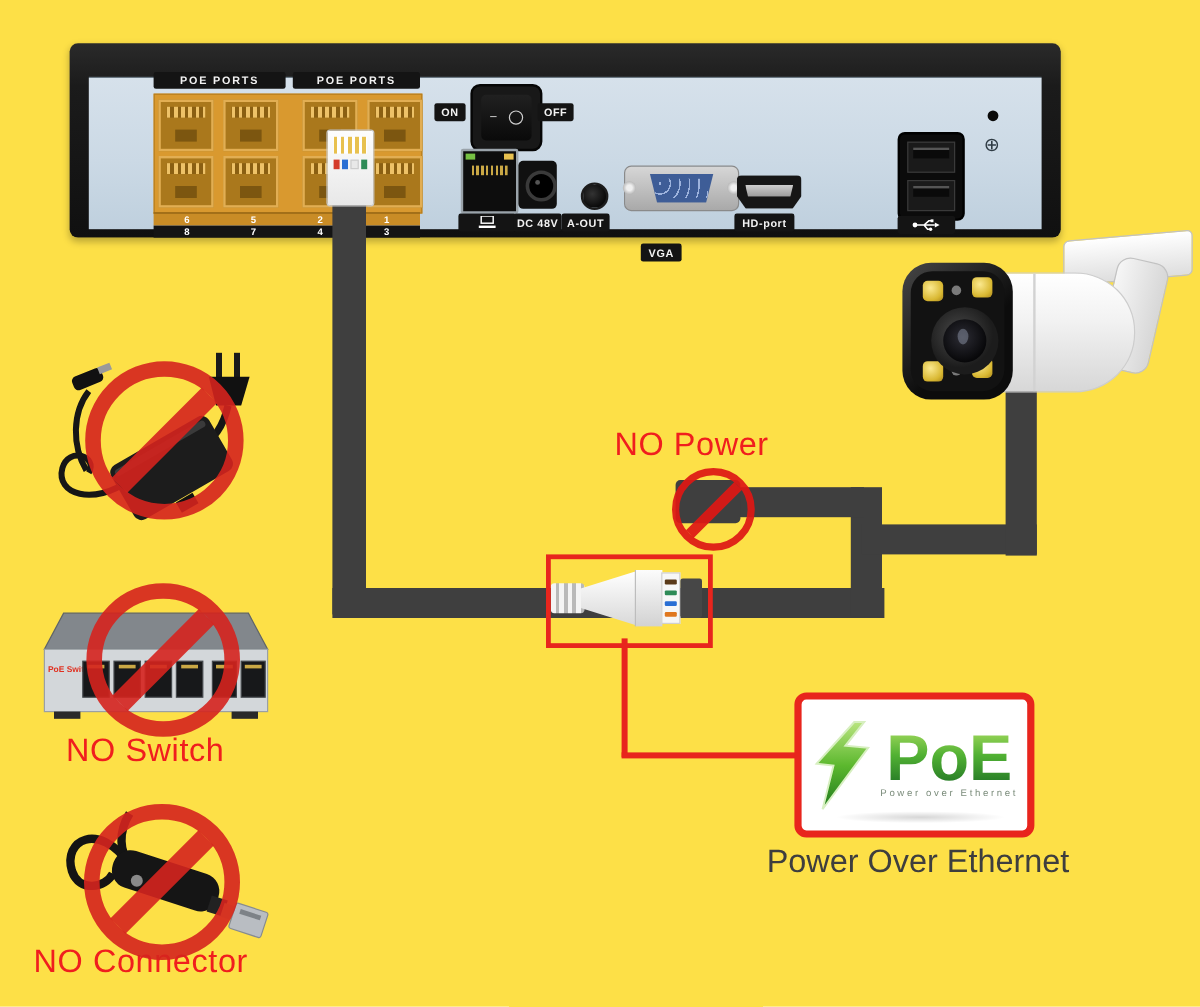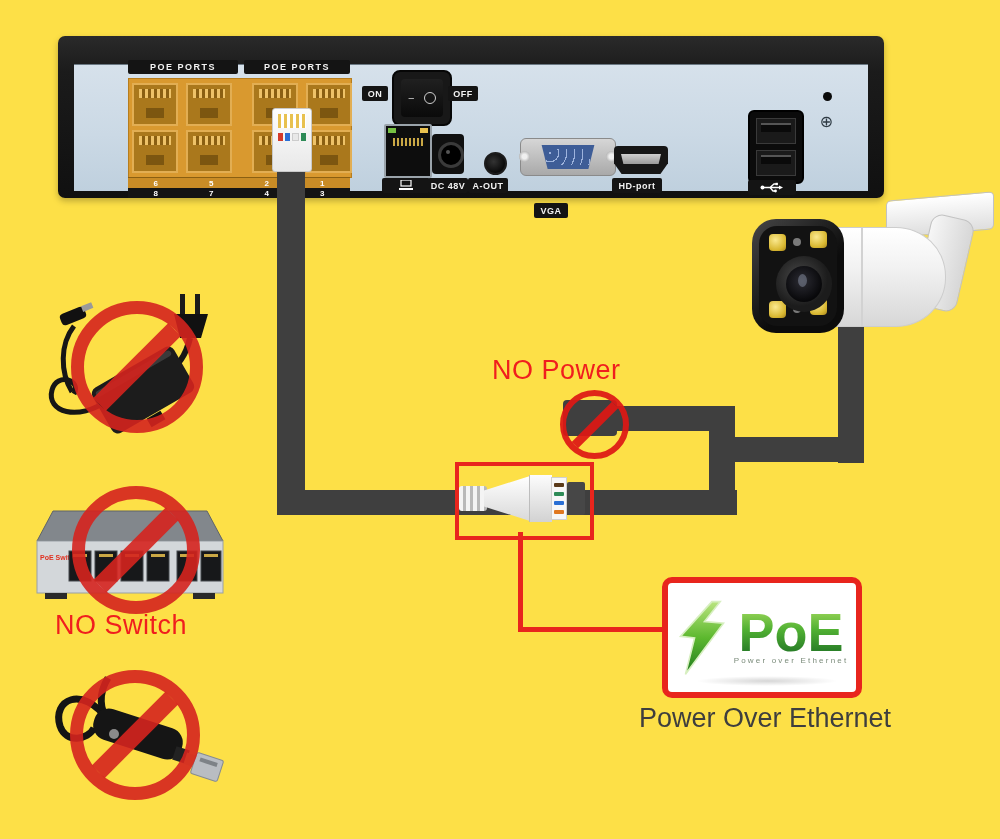--- a/index.html
+++ b/index.html
@@ -250,21 +250,21 @@
   <div class="abs wp wp-cone"></div>
   <div class="abs wp wp-cyl"></div>
   <div class="abs wp wp-win">
     <i style="background:#5a3a1a;"></i>
     <i style="background:#2e8b57;"></i>
     <i style="background:#2a6fd4;"></i>
     <i style="background:#e07820;"></i>
   </div>
   <div class="abs wp wp-plug"></div>
 
-  <div class="red-label" style="left:492px;top:355px;">NO Power</div>
+  <div class="red-label" style="left:512px;top:355px;">NO Power</div>
   <div class="ban ban-small" style="left:560px;top:390px;width:57px;height:57px;"></div>
 
   <div class="abs red-box"></div>
   <div class="abs red-vline"></div>
   <div class="abs red-hline"></div>
 
   <div class="abs poe-box">
     <svg width="52" height="76" viewBox="0 0 60 92">
       <defs>
         <linearGradient id="boltg" x1="0" y1="0" x2="0" y2="1">
@@ -346,14 +346,15 @@
     <path d="M70,60 C44,24 14,40 22,66 C28,84 50,80 56,68" stroke="#141414" stroke-width="7" fill="none"></path>
     <path d="M70,18 C60,34 62,50 70,60" stroke="#141414" stroke-width="7" fill="none"></path>
     <rect x="54" y="58" width="92" height="32" rx="15" fill="#151515" transform="rotate(18 100 74)"></rect>
     <circle cx="76" cy="74" r="5" fill="#8a8a8a"></circle>
     <rect x="136" y="88" width="14" height="14" fill="#222" transform="rotate(18 143 95)"></rect>
     <rect x="147" y="94" width="13" height="12" fill="#d8c84a" transform="rotate(18 153 100)"></rect>
     <rect x="155" y="96" width="28" height="22" rx="2" fill="#b9bdc2" stroke="#868b90" transform="rotate(18 169 107)"></rect>
     <rect x="160" y="100" width="18" height="4" fill="#7d8287" transform="rotate(18 169 107)"></rect>
   </svg>
   <div class="ban ban-large" style="left:70px;top:670px;width:104px;height:104px;"></div>
+  <div class="red-label" style="left:28px;top:786px;">NO Connector</div>
 
 </div>
 
 </body></html>

